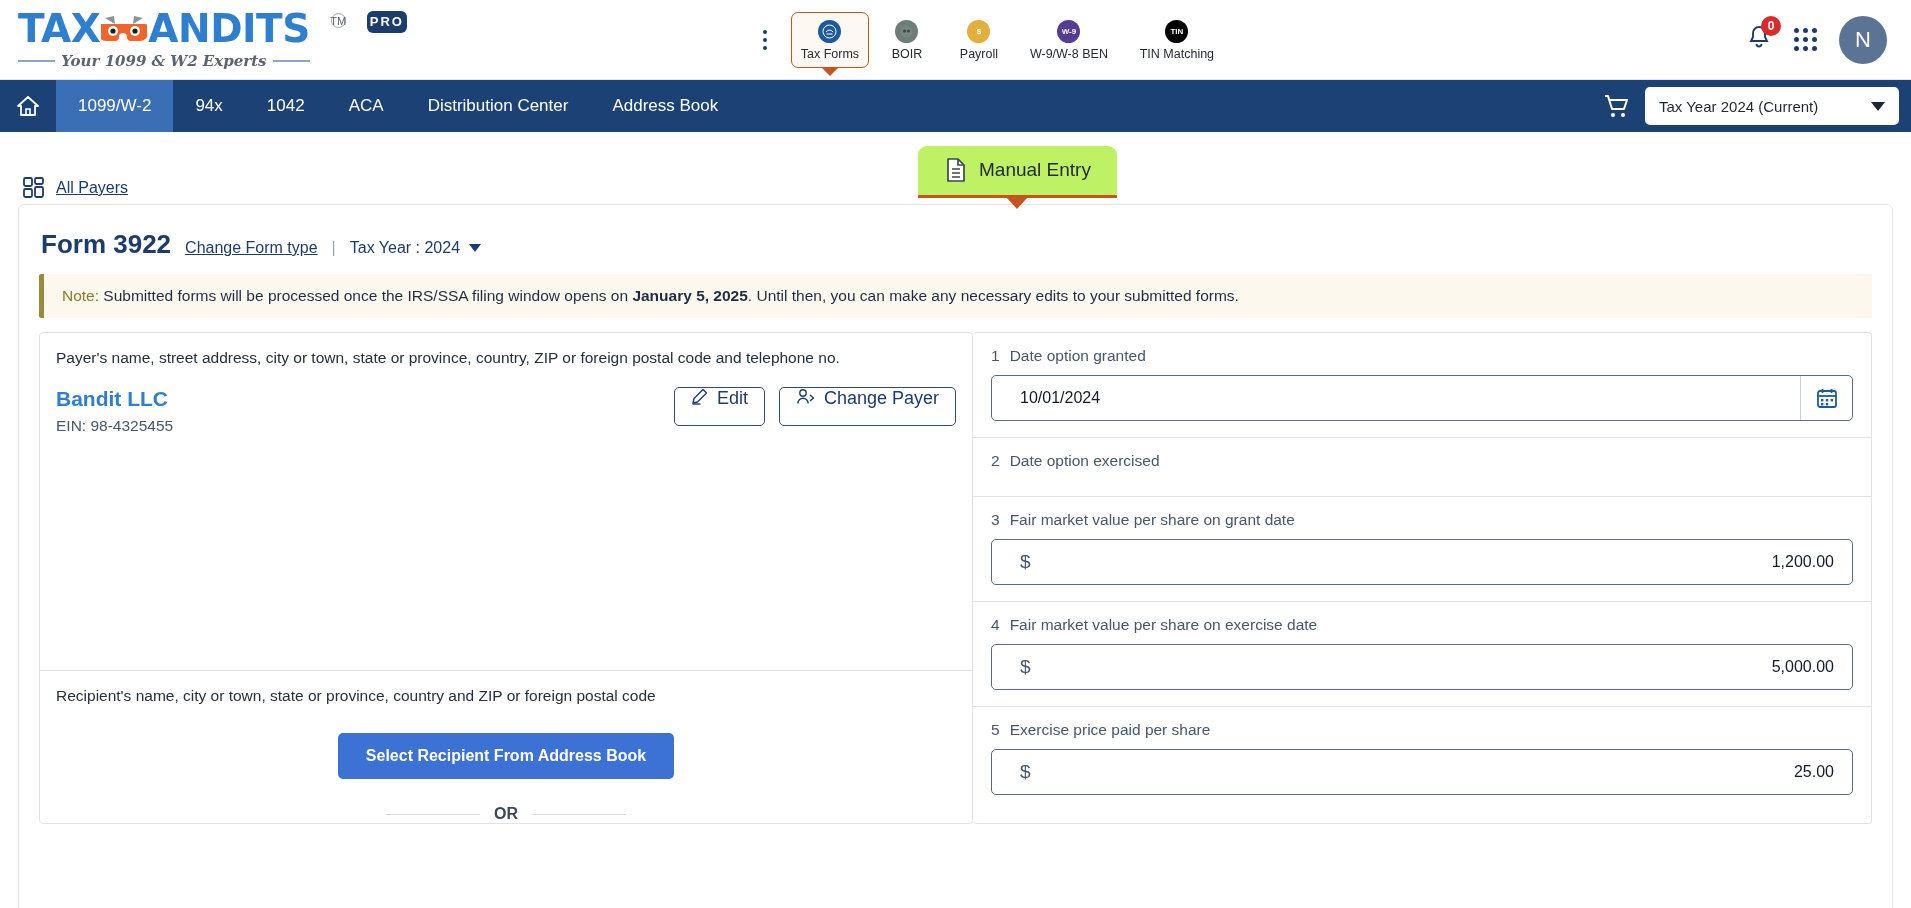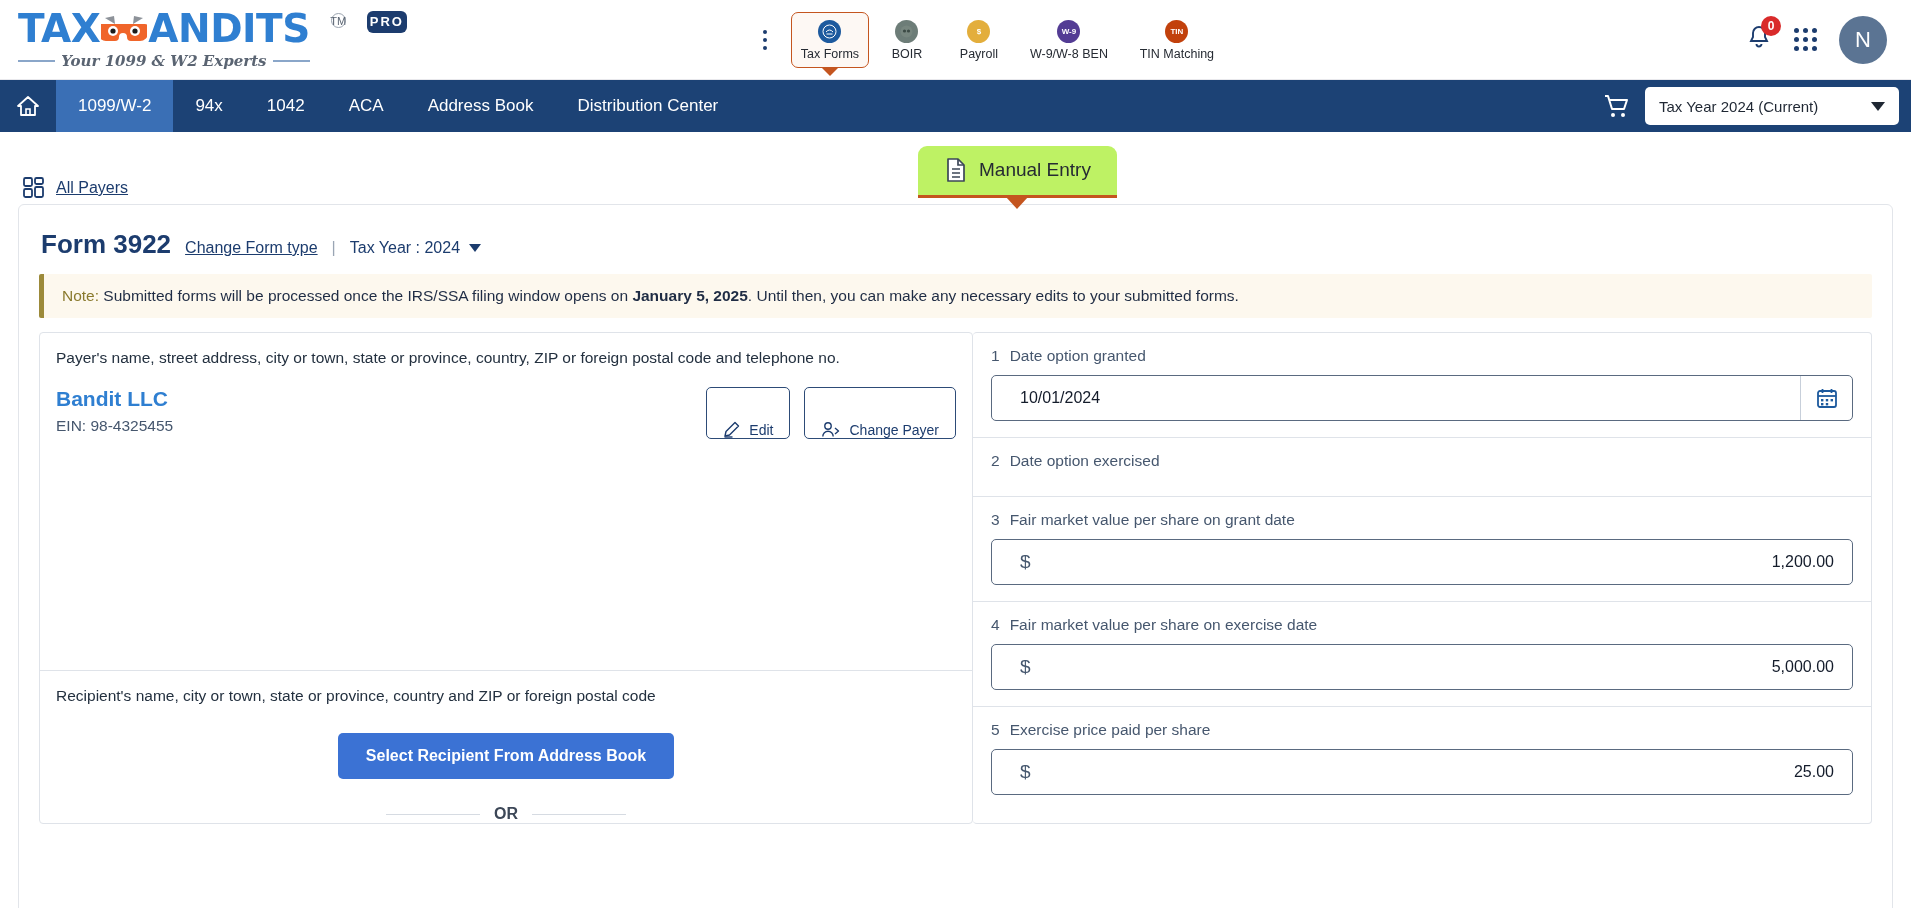--- a/index.html
+++ b/index.html
@@ -117,21 +117,21 @@
   .app-tab.wide { width: 104px; }
   .circ-icon {
     width: 23px; height: 23px; border-radius: 50%;
     display: flex; align-items: center; justify-content: center;
     font-size: 8px; font-weight: 700; color: #fff;
   }
   .ic-taxforms { background: #1d5a9e; }
   .ic-boir { background: #6d7d78; }
   .ic-payroll { background: #e3ae3c; }
   .ic-w9 { background: #533c94; }
-  .ic-tin { background: #c2410c; }
+  .ic-tin { background: #000000; }
 
   .topbar-right {
     margin-left: auto;
     display: flex; align-items: center; gap: 22px;
   }
   .bell { position: relative; cursor: pointer; }
   .bell-badge {
     position: absolute; top: -8px; right: -9px;
     background: #d92b2b; color: #fff;
     min-width: 20px; height: 20px; border-radius: 50%;
@@ -295,24 +295,24 @@
     font-size: 21px; font-weight: 700; color: #2f7fd1;
     cursor: pointer;
   }
   .payer-ein { font-size: 15.5px; color: #46576e; margin-top: 6px; }
   .payer-addr { margin-top: 22px; font-size: 15.5px; color: #23303f; line-height: 1.45; }
   .btn-row { margin-left: auto; display: flex; gap: 14px; }
   .btn-outline {
     border: 1px solid #2d4b77;
     background: #ffffff;
     border-radius: 5px;
-    height: 52px;
+    height: 39px;
     padding: 0 16px;
-    display: flex; align-items: flex-end; gap: 9px;
-    font-size: 14px; color: #1c3c6e;
+    display: flex; align-items: flex-start; gap: 9px;
+    font-size: 18px; color: #1c3c6e;
     cursor: pointer;
     font-family: "Liberation Sans", sans-serif;
   }
   .recipient-block { padding: 16px 16px 0; }
   .btn-primary {
     background: #3b72d4;
     color: #ffffff;
     border: none;
     border-radius: 5px;
     height: 46px;
@@ -474,22 +474,22 @@
   <div class="nav-home">
     <svg width="26" height="24" viewBox="0 0 26 24">
       <path d="M13 3 L3 12 h3 v9 h14 v-9 h3 z" fill="none" stroke="#ffffff" stroke-width="1.8" stroke-linejoin="round"></path>
       <path d="M11 21 v-6 h4 v6" fill="none" stroke="#ffffff" stroke-width="1.6"></path>
     </svg>
   </div>
   <div class="nav-item active">1099/W-2</div>
   <div class="nav-item">94x</div>
   <div class="nav-item">1042</div>
   <div class="nav-item">ACA</div>
+  <div class="nav-item">Distribution Center</div>
   <div class="nav-item">Address Book</div>
-  <div class="nav-item">Distribution Center</div>
 
   <div class="nav-right">
     <div class="cart">
       <svg width="30" height="28" viewBox="0 0 30 28">
         <path d="M4 4 h3 l4 13 h12 l3 -9 H9" fill="none" stroke="#ffffff" stroke-width="2" stroke-linejoin="round"></path>
         <circle cx="12" cy="23" r="2" fill="#ffffff"></circle>
         <circle cx="22" cy="23" r="2" fill="#ffffff"></circle>
       </svg>
     </div>
     <div class="year-select">

